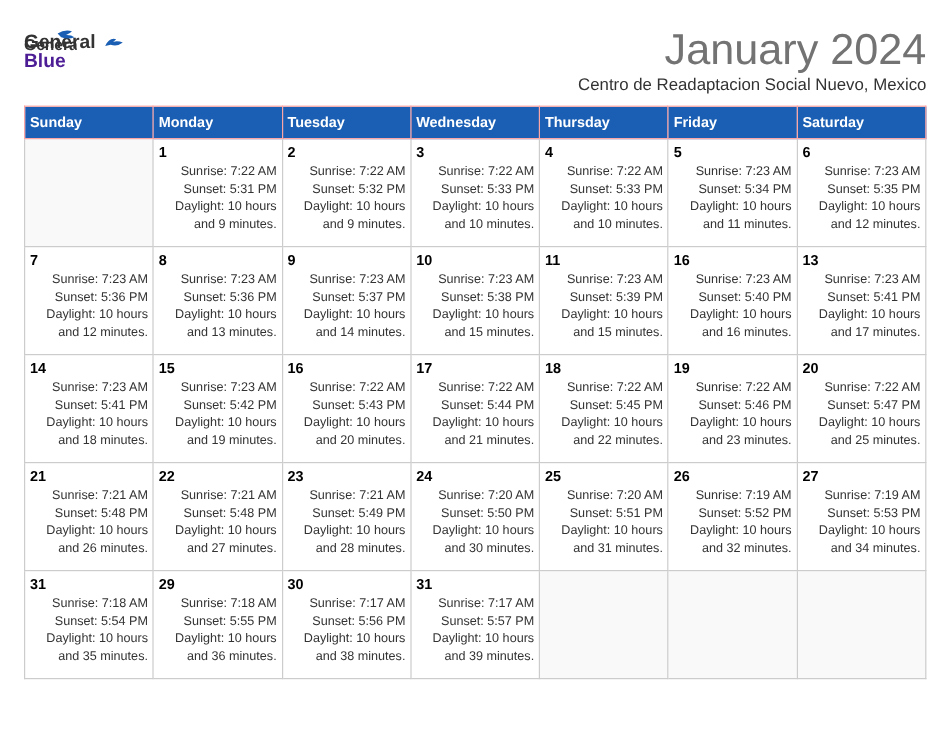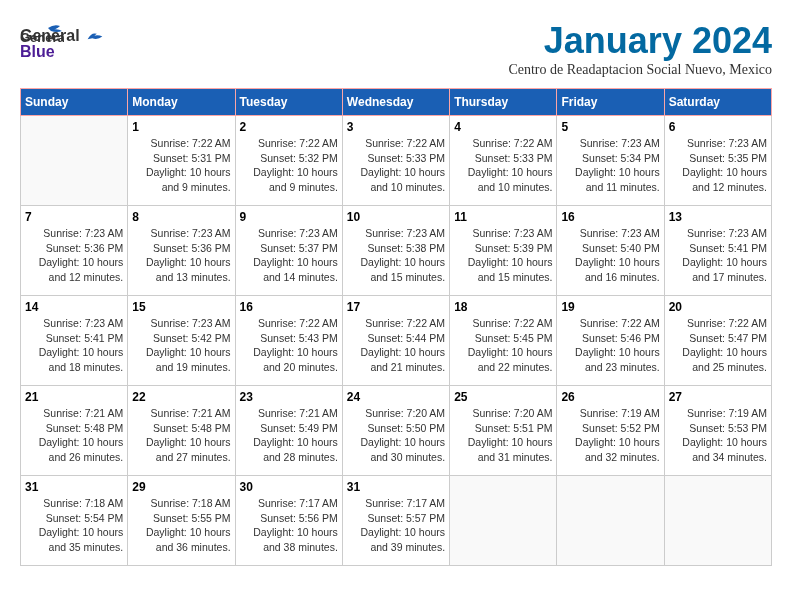--- a/index.html
+++ b/index.html
@@ -19,27 +19,26 @@
     .logo {
       display: flex;
       flex-direction: column;
       align-items: flex-start;
     }
     .title-section {
       text-align: right;
     }
     .month-title {
       font-size: 36px;
-      font-weight: bold;
-      color: #0369a1;
+      font-weight: normal;
+      color: #737373;
     }
     .subtitle {
       font-size: 14px;
       color: #333;
-      font-family: Liberation Serif, serif;
     }
     .calendar-table {
       width: 100%;
       border-collapse: collapse;
       font-size: 11px;
     }
     .calendar-table th {
       background-color: #1a5fb4;
       color: white;
       padding: 6px 4px;

